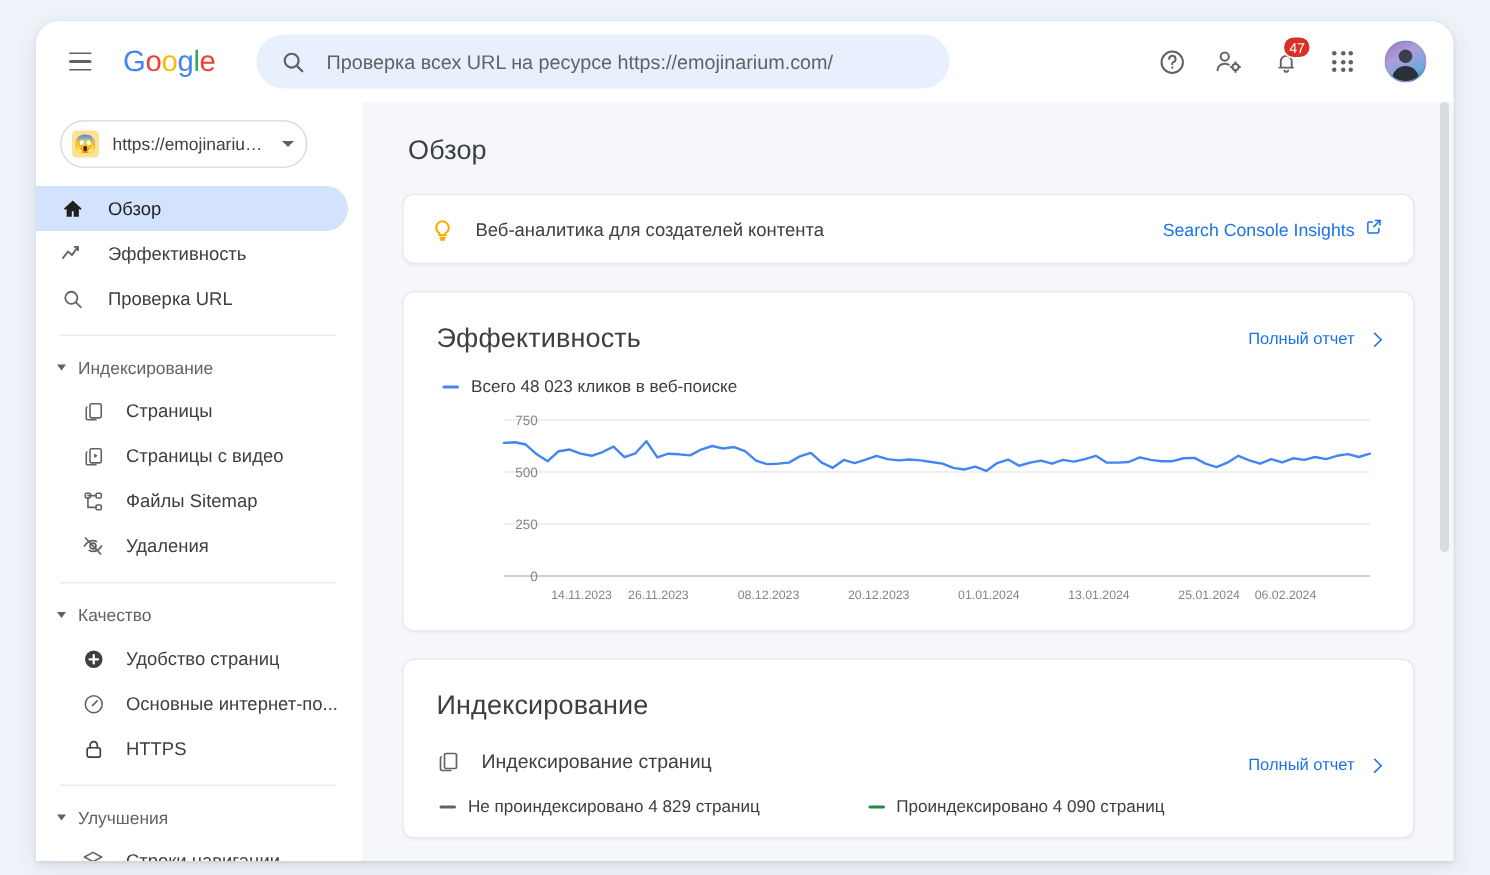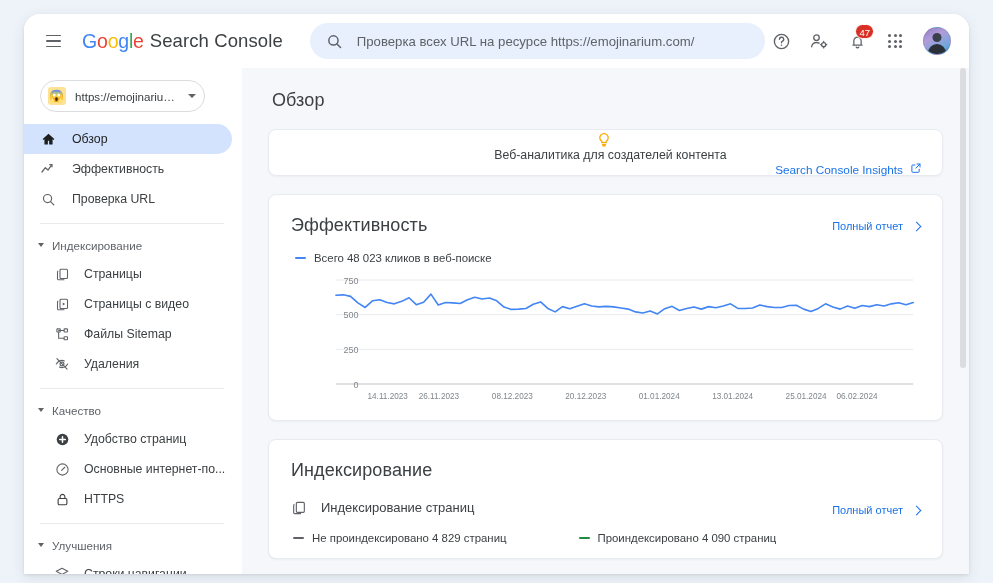--- a/index.html
+++ b/index.html
@@ -173,21 +173,20 @@
   }
   .card {
     background:#fff; border-radius: 8px;
     border: 1px solid #e7eaee;
     box-shadow: 0 1px 2px rgba(60,64,67,.05);
     margin-bottom: 18px;
   }
   .insights-card {
     height: 47px; display:flex; align-items:center;
     padding: 0 20px 0 17px;
-    flex-direction: column;
   }
   .bulb { width:18px; height:18px; flex-shrink:0; }
   .insights-text { margin-left: 13px; font-size: 12.3px; color:#3c4043;}
   .insights-link {
     margin-left: auto; display:flex; align-items:center; gap:7px;
     color:#1a73e8; font-size: 11.8px; font-weight:500; cursor:pointer;
   }
 
   .perf-card { padding: 20px 22px 14px 22px; }
   .card-head { display:flex; align-items:flex-start; }
@@ -230,21 +229,20 @@
   <div class="topbar">
 
     <div class="hamburger">
       <span></span>
         <span></span>
         <span></span>
     </div>
 
     <div class="brand">
       <span class="g-logo"><span class="b">G</span><span class="r">o</span><span class="y">o</span><span class="b">g</span><span class="g">l</span><span class="r">e</span></span>
-      <span class="suffix">Search Console</span>
     </div>
 
     <div class="searchbox">
       <span class="s-icon">
         <svg width="17" height="17" viewBox="0 0 24 24" fill="none" stroke="#5f6368" stroke-width="2.1" stroke-linecap="round">
           <circle cx="10.5" cy="10.5" r="6.5"></circle>
             <line x1="15.4" y1="15.4" x2="20.5" y2="20.5"></line>
         </svg>
       </span>
       <input type="text" placeholder="Проверка всех URL на ресурсе https://emojinarium.com/" style="">

